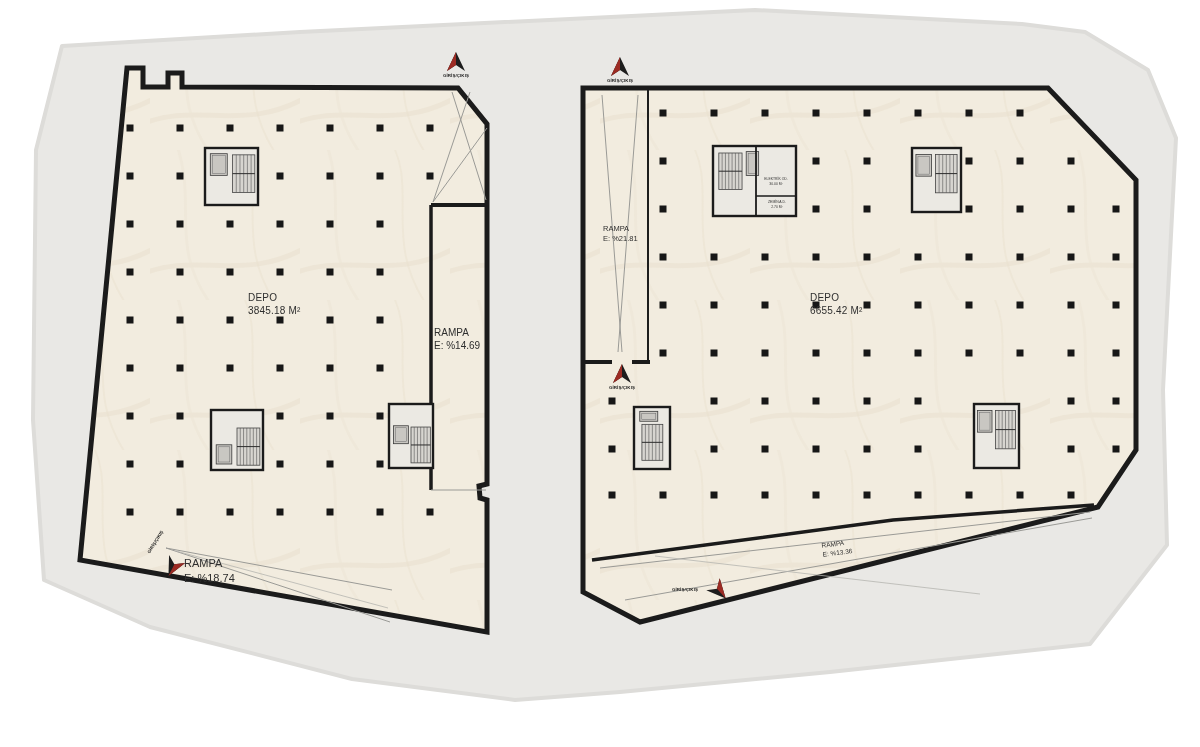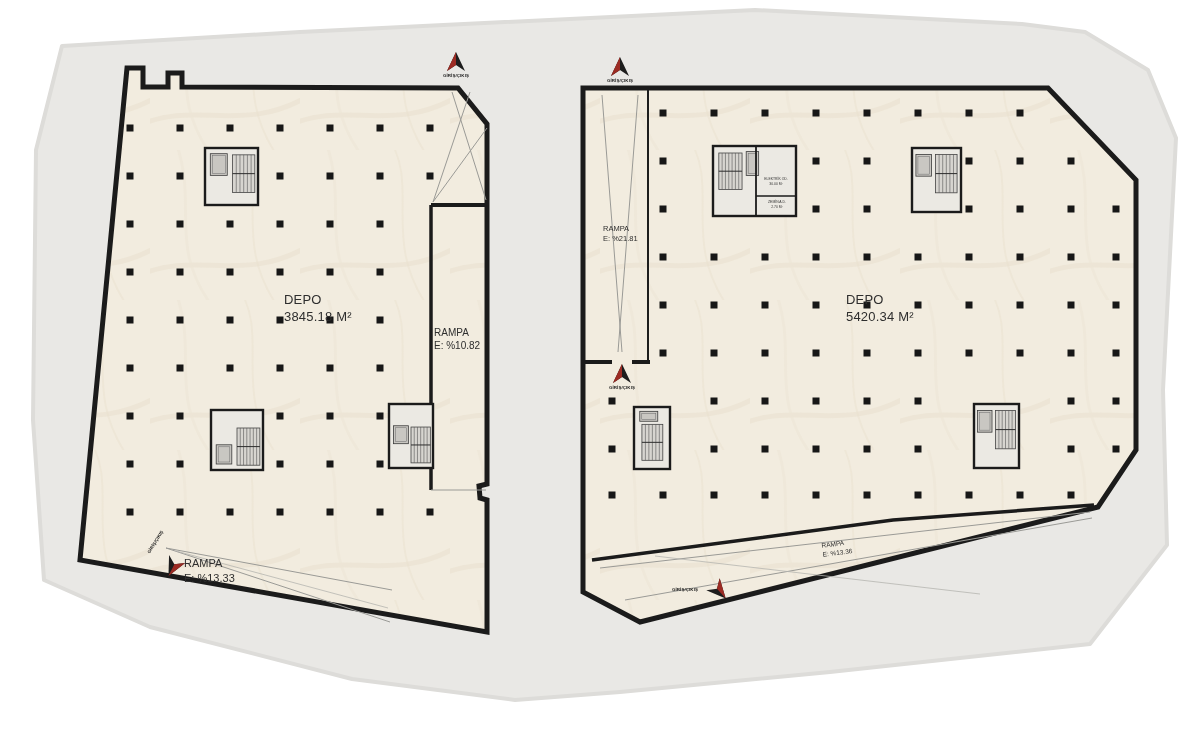--- a/index.html
+++ b/index.html
@@ -1,20 +1,20 @@
 <!DOCTYPE html>
 <html><head>
 <meta charset="utf-8">
 <style>
   html,body{margin:0;padding:0;background:#ffffff;}
   .stage{position:relative;width:1200px;height:747px;background:#ffffff;overflow:hidden;
          font-family:"Liberation Sans",sans-serif;}
   .stage svg{position:absolute;left:0;top:0;}
   .lbl{position:absolute;color:#2e2e2e;white-space:pre;line-height:1.32;}
-  .depo{font-size:13px;letter-spacing:.2px;margin-left:36px;}
+  .depo{font-size:10px;letter-spacing:.2px;}
   .ramp-lg{font-size:11px;}
   .ramp-md{font-size:10px;}
   .ramp-sm{font-size:7.5px;}
   .ramp-xs{font-size:6.5px;}
   .entr{font-size:4.4px;font-weight:bold;color:#1c1c1c;text-align:center;width:46px;letter-spacing:.1px;}
 </style>
 </head>
 <body>
 
 <div class="stage">
@@ -320,25 +320,25 @@
         <path d="M0,-10 L-9,9 L0,3 Z" fill="#9c2b23"></path>
   </g>
   <g transform="translate(719,591) rotate(138)">
     <path d="M0,-10 L9,9 L0,3 L-9,9 Z" fill="#1d1d1d"></path>
         <path d="M0,-10 L-9,9 L0,3 Z" fill="#9c2b23"></path>
   </g>
 </svg>
 
 <div class="lbl depo" style="left:248px;top:291px;"><span>DEPO</span><br><span>3845.18 M²</span></div>
 
-<div class="lbl depo" style="left:810px;top:291px;"><span>DEPO</span><br><span>5420.34 M²</span></div>
-
-<div class="lbl ramp-lg" style="left:184px;top:556px;"><span>RAMPA</span><br><span>E: %13.33</span></div>
-
-<div class="lbl ramp-md" style="left:434px;top:326px;"><span>RAMPA</span><br><span>E: %10.82</span></div>
+<div class="lbl depo" style="left:810px;top:291px;"><span>DEPO</span><br><span>6655.42 M²</span></div>
+
+<div class="lbl ramp-lg" style="left:184px;top:556px;"><span>RAMPA</span><br><span>E: %18.74</span></div>
+
+<div class="lbl ramp-md" style="left:434px;top:326px;"><span>RAMPA</span><br><span>E: %14.69</span></div>
 
 <div class="lbl ramp-sm" style="left:603px;top:224px;"><span>RAMPA</span><br><span>E: %21.81</span></div>
 
 <div class="lbl ramp-xs" style="left:822px;top:540px;transform:rotate(-7deg);"><span>RAMPA</span><br><span>E: %13.36</span></div>
 
 <div class="lbl entr" style="left:433px;top:73px;">GİRİŞ/ÇIKIŞ</div>
 <div class="lbl entr" style="left:141px;top:560px;transform:rotate(-58deg);transform-origin:0 0;">GİRİŞ/ÇIKIŞ</div>
 <div class="lbl entr" style="left:597px;top:78px;">GİRİŞ/ÇIKIŞ</div>
 <div class="lbl entr" style="left:599px;top:385px;">GİRİŞ/ÇIKIŞ</div>
 <div class="lbl entr" style="left:662px;top:587px;">GİRİŞ/ÇIKIŞ</div>

